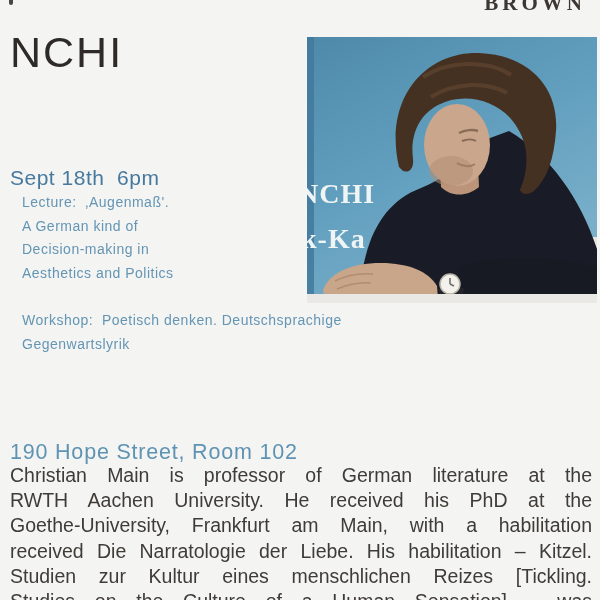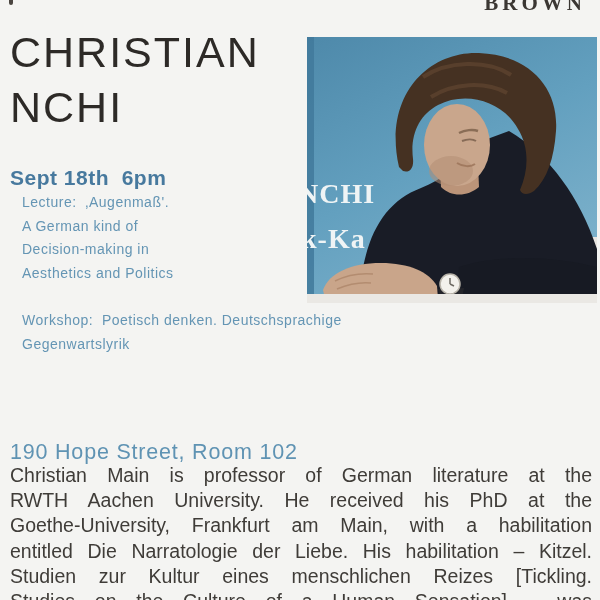--- a/index.html
+++ b/index.html
@@ -25,21 +25,21 @@
   .title{
     position:absolute;left:10px;top:25px;
     font-size:43px;line-height:55px;letter-spacing:2px;
     font-weight:500;color:#2d2a27;
   }
   .title div{white-space:pre;}
   .event{position:absolute;left:10px;color:#6495b4;}
   .event-1{top:164px;width:300px;}
   .event-2{top:309px;width:590px;}
   .event .when{
-    font-weight:700;font-size:21px;line-height:27px;
+    font-weight:400;font-size:21px;line-height:27px;
     color:#47799e;letter-spacing:0.5px;white-space:pre;
   }
   .event .line{
     font-size:14px;line-height:23.5px;letter-spacing:0.5px;white-space:pre;margin-left:12px;
   }
   .address{
     position:absolute;left:10px;top:440px;
     font-size:21.5px;color:#5f93b3;letter-spacing:0.8px;
   }
   .bio{
@@ -60,21 +60,20 @@
 </head>
 <body>
 
 <div id="poster">
 
   <div class="crop-tick"></div>
 
   <div class="brand">BROWN</div>
 
   <div class="title">
-    <div>CHRISTIAN</div>
     <div>NCHI</div>
   </div>
 
   <div class="photo">
     <svg width="290" height="266" viewBox="0 0 290 266">
       <defs>
         <linearGradient id="bgGrad" x1="0" y1="0" x2="0.55" y2="1">
           <stop offset="0" stop-color="#4e89aa"></stop>
           <stop offset="0.55" stop-color="#63a0bf"></stop>
           <stop offset="1" stop-color="#7bb0ca"></stop>
@@ -128,18 +127,18 @@
     <div class="line">Workshop:  Poetisch denken. Deutschsprachige</div>
     <div class="line">Gegenwartslyrik</div>
   </div>
 
   <div class="address">190 Hope Street, Room 102</div>
 
   <div class="bio">
     <div class="bline">Christian Main is professor of German literature at the</div>
     <div class="bline">RWTH Aachen University. He received his PhD at the</div>
     <div class="bline">Goethe-University, Frankfurt am Main, with a habilitation</div>
-    <div class="bline">entitled Die Narratologie der Liebe. His habilitation – Kitzel.</div>
+    <div class="bline">received Die Narratologie der Liebe. His habilitation – Kitzel.</div>
     <div class="bline">Studien zur Kultur eines menschlichen Reizes [Tickling.</div>
     <div class="bline">Studies on the Culture of a Human Sensation] – was</div>
   </div>
 
 </div>
 
 </body></html>

